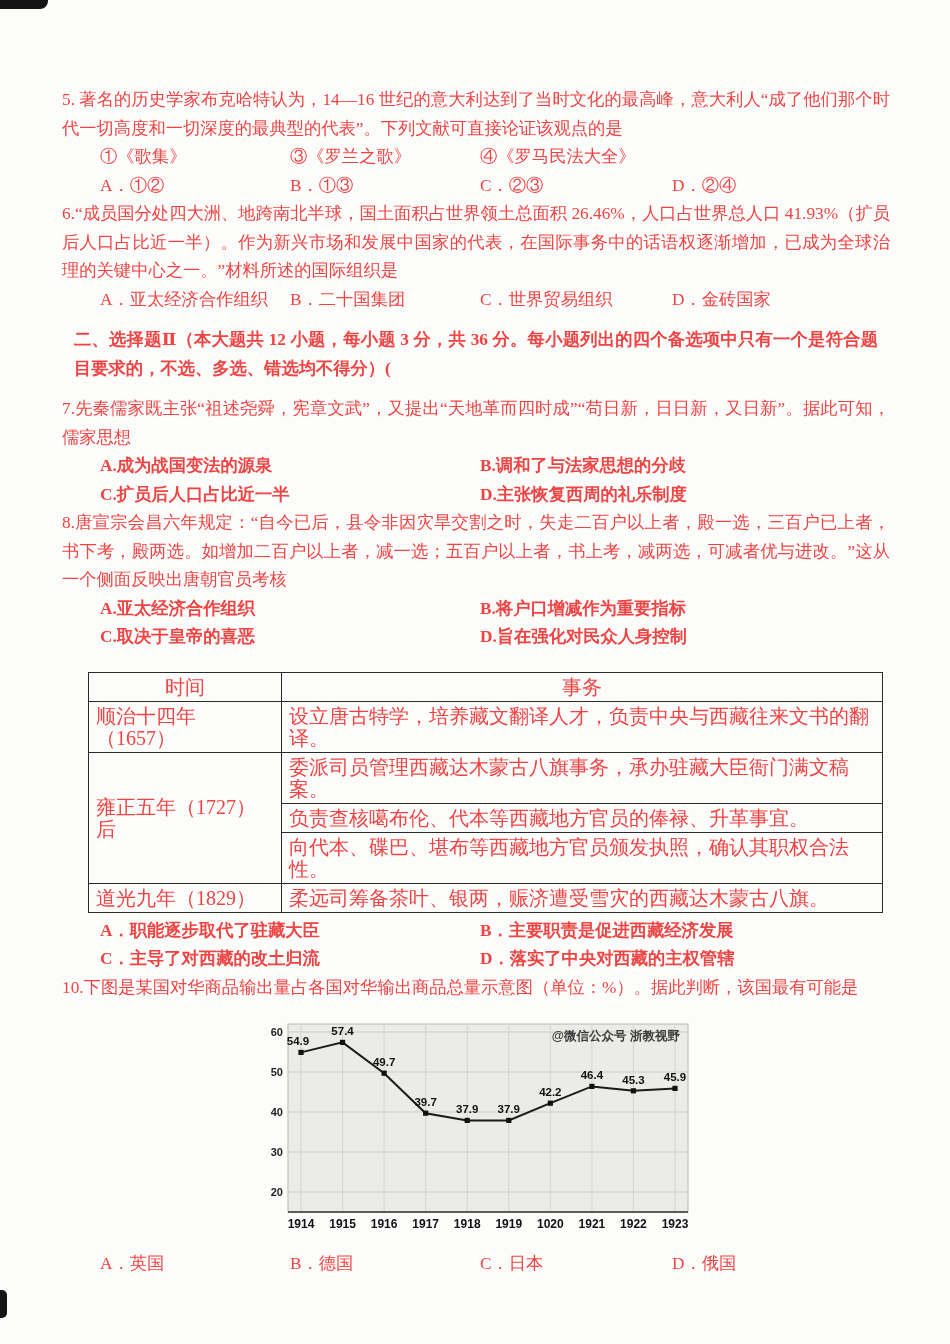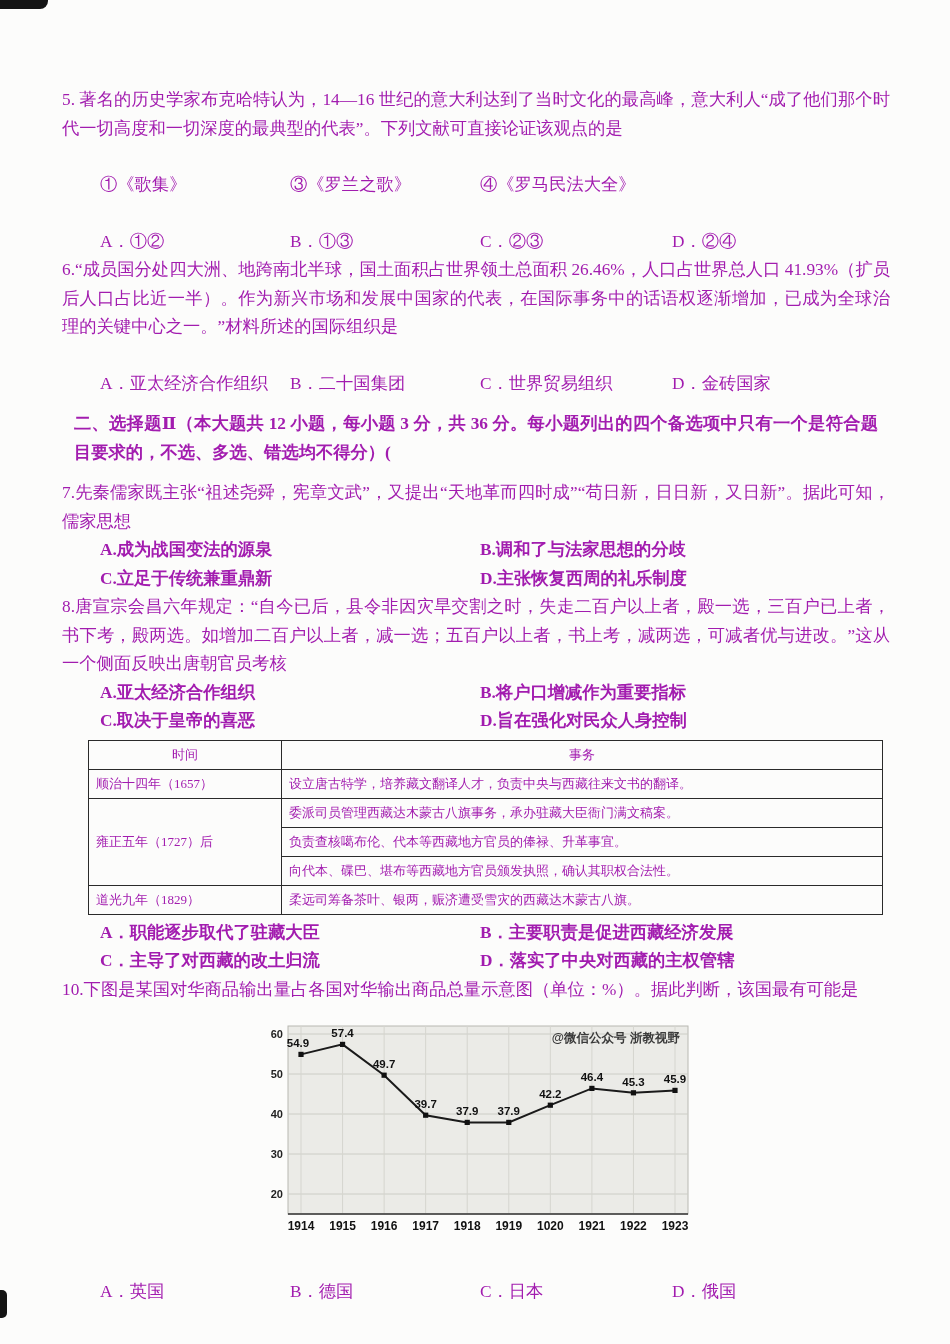--- a/index.html
+++ b/index.html
@@ -3,37 +3,37 @@
 <meta charset="utf-8">
 <title></title>
 <style>
   html,body{margin:0;padding:0;background:#888;}
   .page{
     position:relative;
     width:950px;height:1344px;
     margin:0 auto;
     background:#fcfcfb;
     font-family:"Liberation Serif","DejaVu Serif",serif;
-    color:#a21caf;
+    color:#ef4444;
     overflow:hidden;
   }
   .content{
     padding:86px 60px 0 62px;
     font-size:17.3px;
     line-height:28.5px;
   }
   p.qtext{margin:0;text-align:justify;}
   p.section-head{margin:12px;font-weight:bold;text-align:justify;}
-  .row4{display:grid;grid-template-columns:190px 190px 192px 1fr;padding-left:38px;margin-top:28px;}
+  .row4{display:grid;grid-template-columns:190px 190px 192px 1fr;padding-left:38px;}
   .grid2{display:grid;grid-template-columns:380px 1fr;padding-left:38px;font-weight:bold;}
   .opt{white-space:nowrap;}
   table.lfy{
     border-collapse:collapse;
-    margin:4px 0 4px 26px;
-    font-size:13px;
+    margin:20px 0 4px 26px;
+    font-size:20px;
     line-height:22px;
   }
   table.lfy th,table.lfy td{
     border:1px solid #2a2a2a;
     padding:3px 7px;
     font-weight:normal;
     text-align:left;
     vertical-align:middle;
   }
   table.lfy th{text-align:center;}
@@ -77,21 +77,21 @@
       <span class="opt">C．世界贸易组织</span>
       <span class="opt">D．金砖国家</span>
     </div>
 
     <p class="section-head">二、选择题Ⅱ（本大题共 12 小题，每小题 3 分，共 36 分。每小题列出的四个备选项中只有一个是符合题目要求的，不选、多选、错选均不得分）(</p>
 
     <p class="qtext">7.先秦儒家既主张“祖述尧舜，宪章文武”，又提出“天地革而四时成”“苟日新，日日新，又日新”。据此可知，儒家思想</p>
     <div class="grid2">
       <span class="opt">A.成为战国变法的源泉</span>
       <span class="opt">B.调和了与法家思想的分歧</span>
-      <span class="opt">C.立足于传统兼重鼎新</span>
+      <span class="opt">C.扩员后人口占比近一半</span>
       <span class="opt">D.主张恢复西周的礼乐制度</span>
     </div>
 
     <p class="qtext">8.唐宣宗会昌六年规定：“自今已后，县令非因灾旱交割之时，失走二百户以上者，殿一选，三百户已上者，书下考，殿两选。如增加二百户以上者，减一选；五百户以上者，书上考，减两选，可减者优与进改。”这从一个侧面反映出唐朝官员考核</p>
     <div class="grid2">
       <span class="opt">A.亚太经济合作组织</span>
       <span class="opt">B.将户口增减作为重要指标</span>
       <span class="opt">C.取决于皇帝的喜恶</span>
       <span class="opt">D.旨在强化对民众人身控制</span>
     </div>

